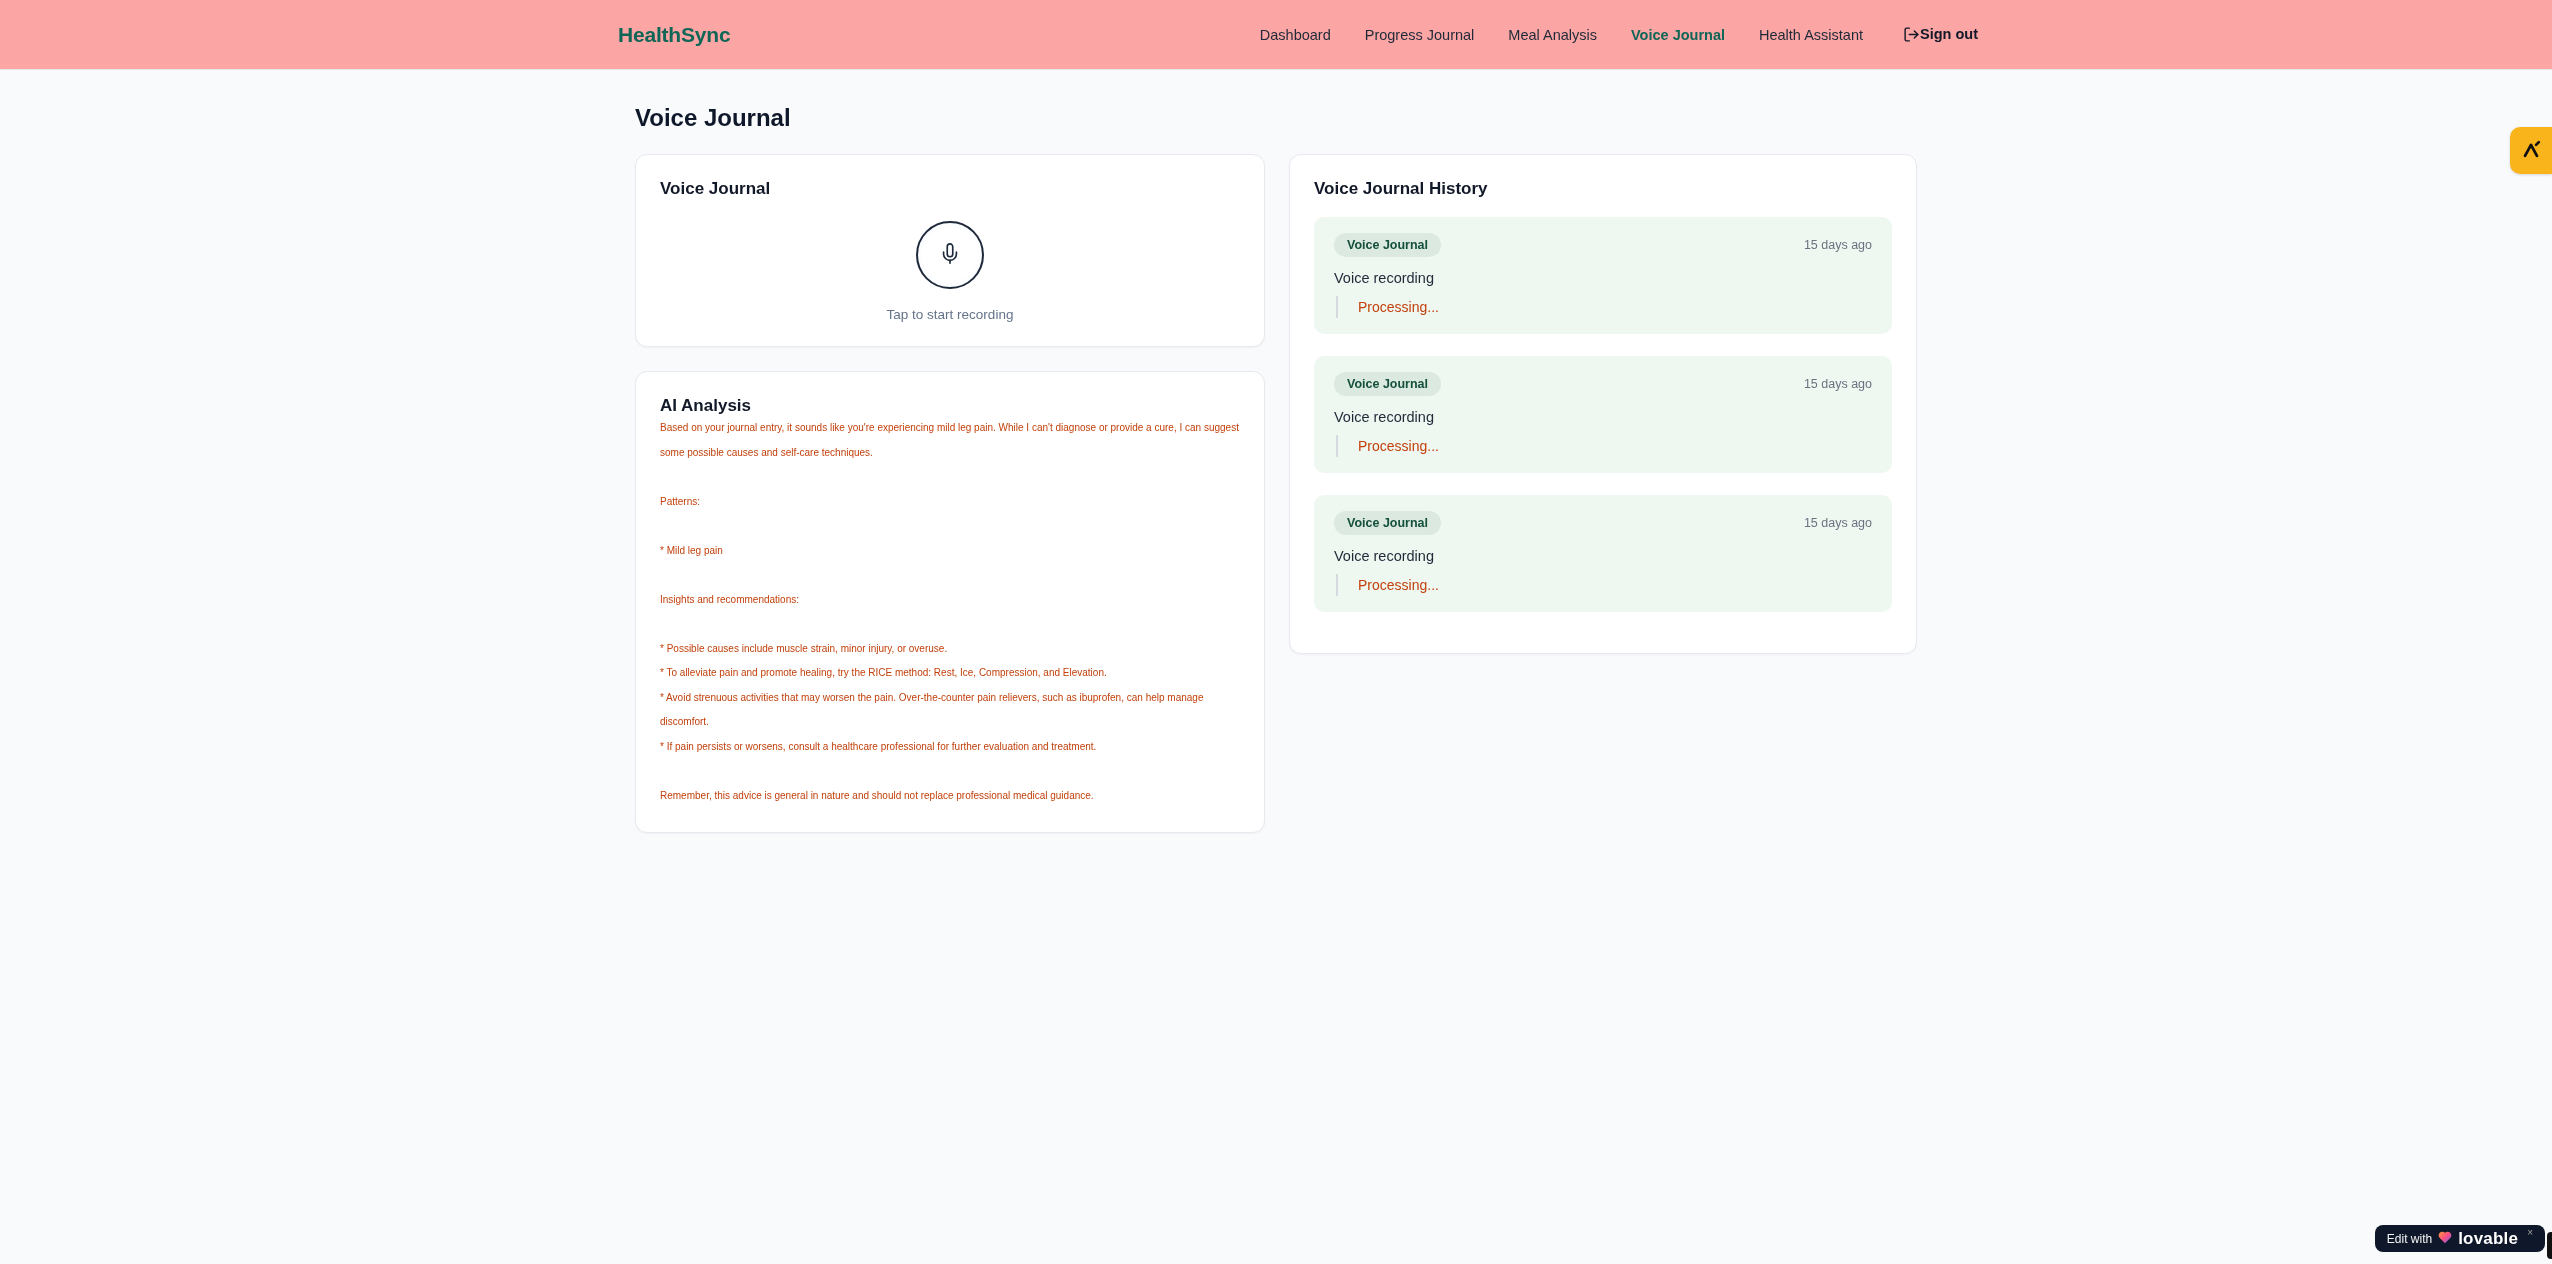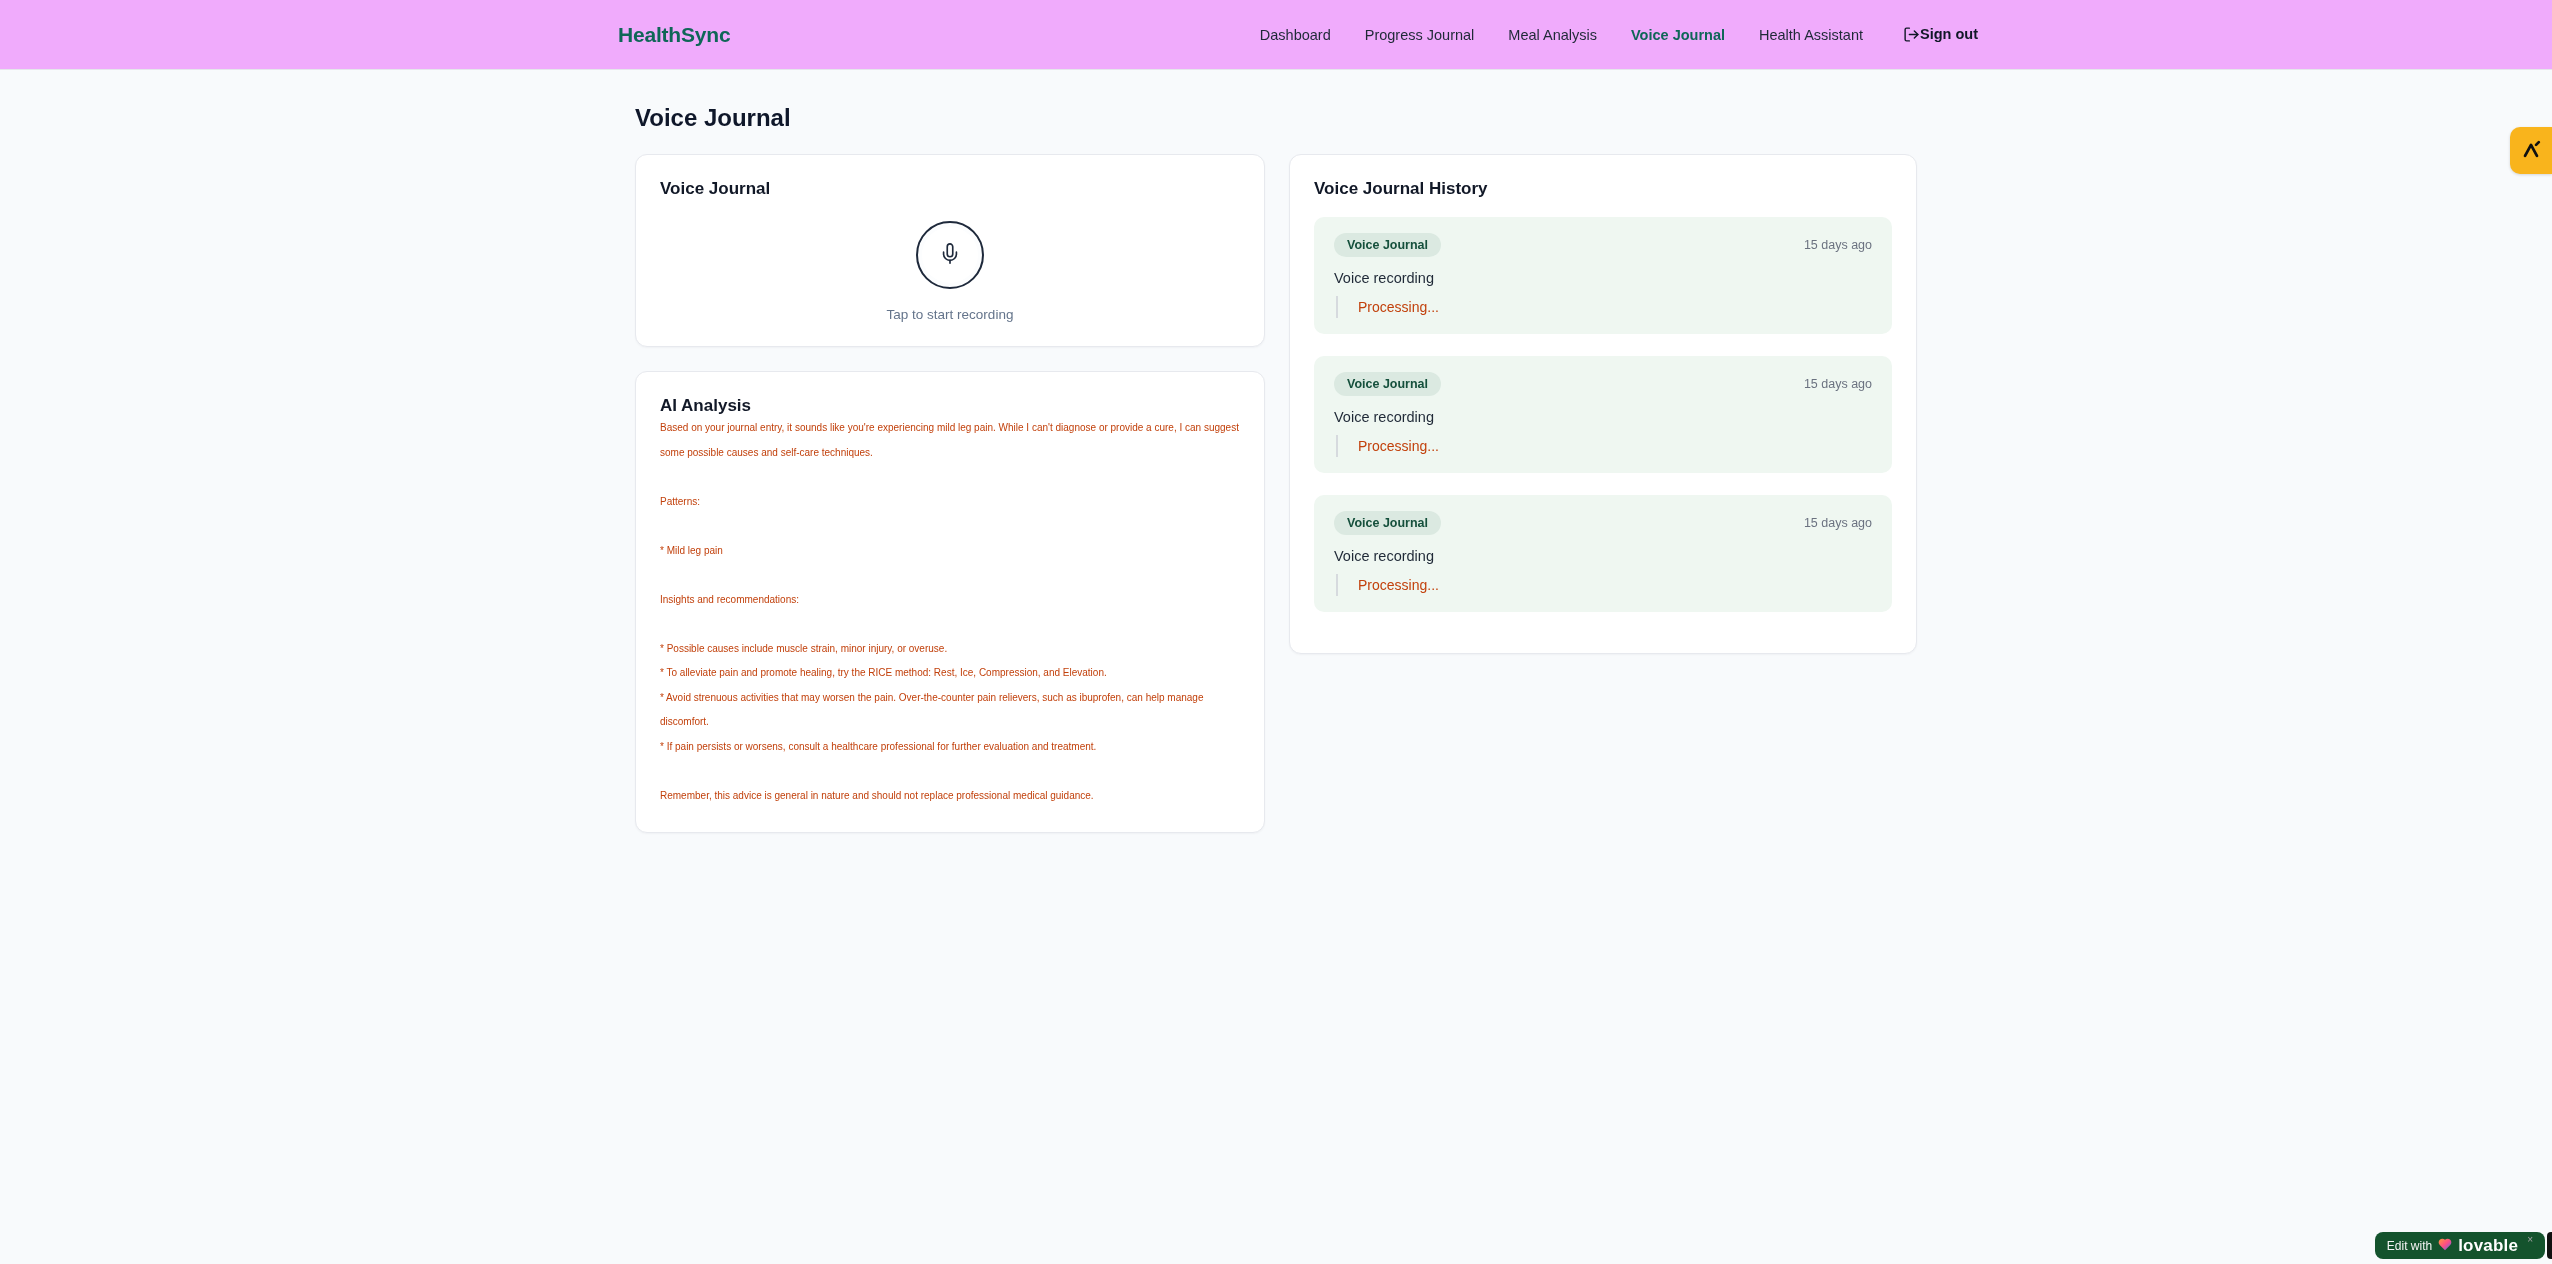--- a/index.html
+++ b/index.html
@@ -7,21 +7,21 @@
   body {
     font-family: "Liberation Sans", sans-serif;
     background: #f8fafc;
     color: #0f172a;
     position: relative;
   }
 
   
   .header {
     height: 70px;
-    background: #f0abfc;
+    background: #fca5a5;
     border-bottom: 1px solid #e5e7eb;
     display: flex;
     align-items: center;
     padding-left: 44px;
   }
   .header-inner {
     width: 1360px;
     margin: 0 auto;
     display: flex;
     align-items: center;
@@ -188,23 +188,23 @@
     border-bottom-left-radius: 10px;
     display: flex;
     align-items: center;
     justify-content: center;
     cursor: pointer;
     box-shadow: 0 1px 3px rgba(0,0,0,0.15);
   }
   .lovable-badge {
     position: fixed;
     right: 7px;
-    bottom: 5px;
+    bottom: 12px;
     height: 27px;
-    background: #14532d;
+    background: #0f172a;
     border-radius: 8px;
     display: flex;
     align-items: center;
     gap: 6px;
     padding: 0 12px 0 12px;
     cursor: pointer;
   }
   .lovable-edit { font-size: 12px; color: #f5f5f5; }
   .lovable-brand { font-size: 17px; font-weight: 700; color: #ffffff; letter-spacing: 0.2px; }
   .lovable-close {

